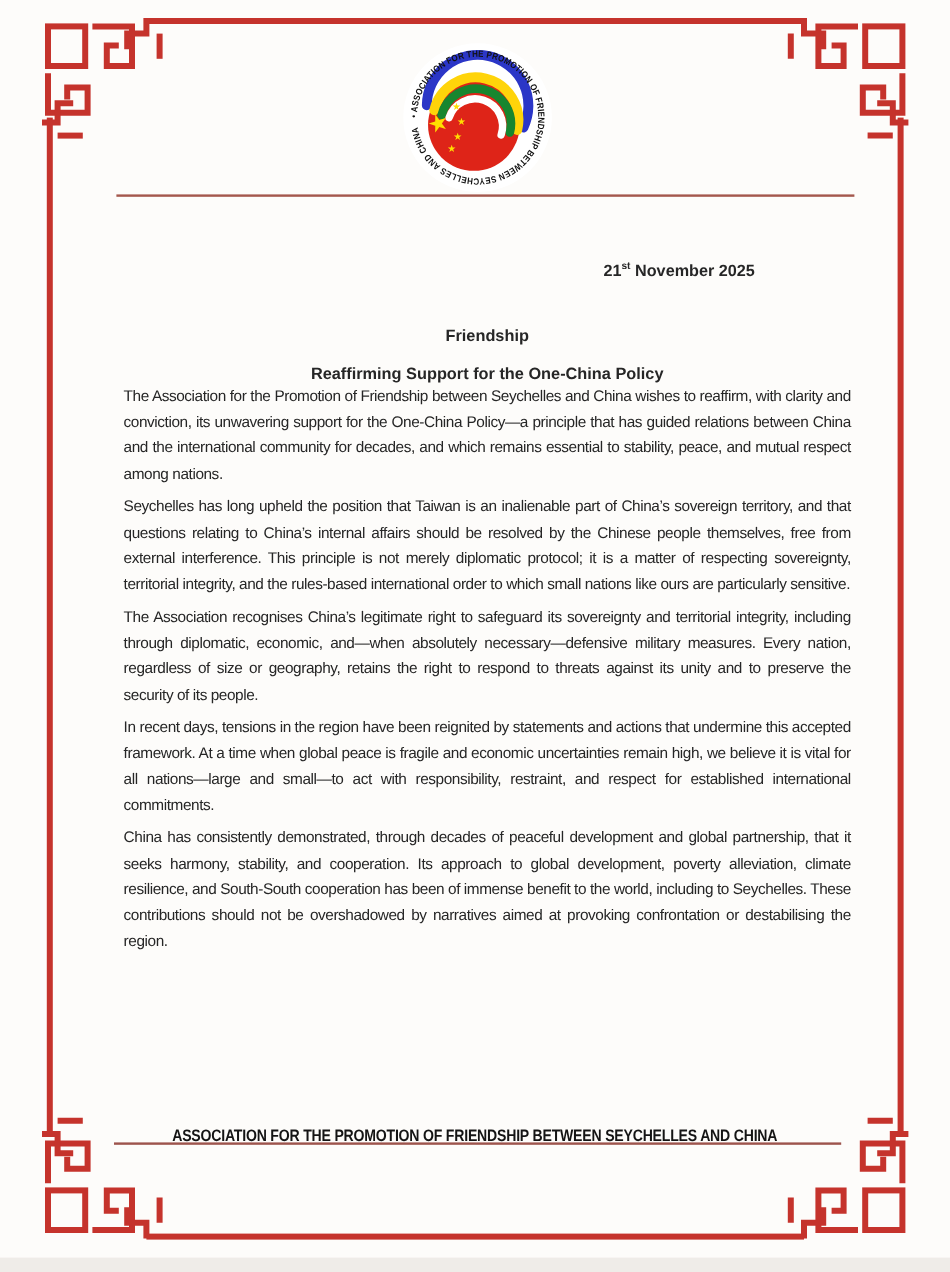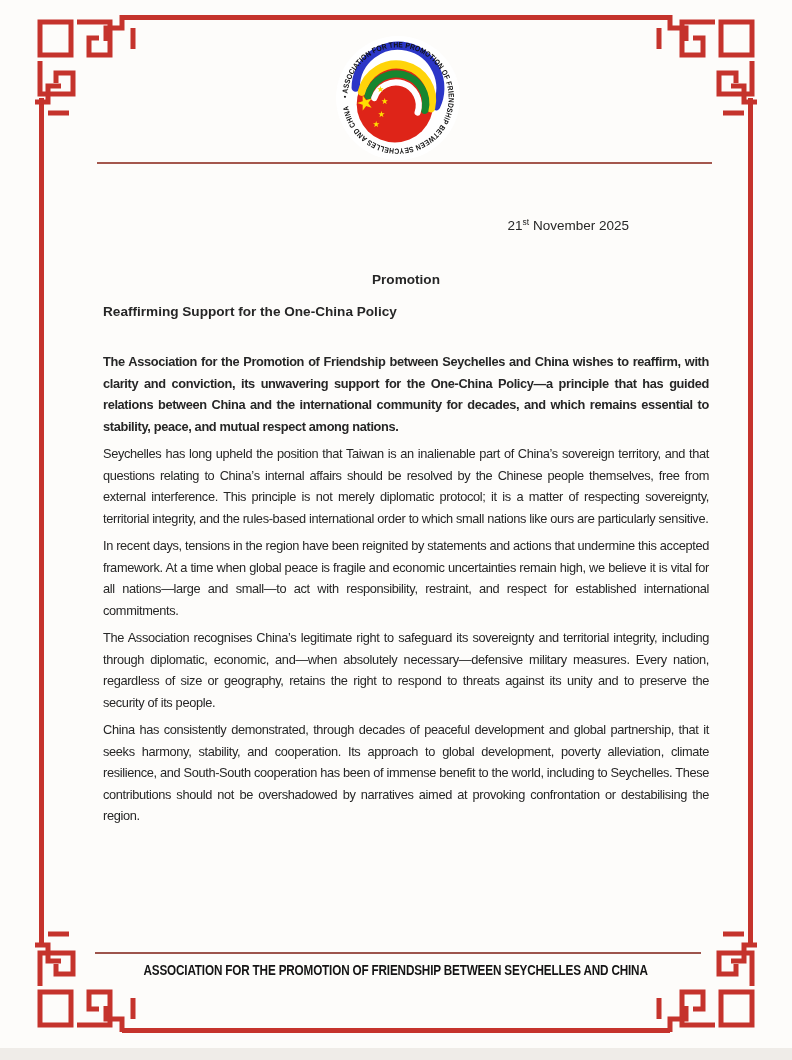--- a/index.html
+++ b/index.html
@@ -25,31 +25,31 @@
   .logo{position:absolute;left:334px;top:34px;width:128px;height:128px;}
   .logo svg{display:block;width:128px;height:128px;}
   .logo-ring-text{font-family:"Liberation Sans",sans-serif;font-weight:bold;font-size:7.4px;fill:#111;letter-spacing:.2px;}
   .star{font-family:"DejaVu Sans",sans-serif;fill:#ffde00;}
   
   .rule{position:absolute;background:#a4574d;}
   .rule-header{left:97px;top:162px;width:615px;height:2px;}
   .rule-footer{left:95px;top:952px;width:606px;height:1.5px;background:#9d544c;}
   
   .content{position:absolute;left:103px;top:216px;width:606px;}
-  .date-line{text-align:right;padding-right:80px;font-size:13.5px;line-height:19px;}
+  .date-line{text-align:right;padding-right:80px;font-size:13.5px;line-height:19px;font-weight:bold;}
   .date-line sup{font-size:8.5px;vertical-align:super;line-height:0;}
   .h-statement{margin-top:37px;text-align:center;font-weight:bold;font-size:13.6px;}
-  .h-subtitle{margin-top:17px;font-weight:bold;font-size:13.6px;}
+  .h-subtitle{margin-top:17px;text-align:center;font-weight:bold;font-size:13.6px;}
   .content p{
     margin:0 0 6px 0;text-align:justify;
     font-size:12.8px;letter-spacing:-0.35px;line-height:21.5px;
   }
-  .content p:first-of-type{margin-top:32px;font-weight:bold;}
+  .content p:first-of-type{margin-top:0;}
   
-  .footer{position:absolute;left:0;top:958px;width:792px;text-align:center;color:#141414;}
+  .footer{position:absolute;left:0;top:935px;width:792px;text-align:center;color:#141414;}
   .footer .org{display:inline-block;font-weight:bold;font-size:13.8px;letter-spacing:-0.2px;transform:scaleX(0.85);transform-origin:center;white-space:nowrap;}
   .footer .addr,.footer .mobile{display:inline-block;font-weight:bold;font-size:12.2px;letter-spacing:-0.2px;transform:scaleX(0.88);transform-origin:center;white-space:nowrap;}
   .footer .row{line-height:17px;}
   .footer .row-org{line-height:20px;margin-top:2px;}
 </style>
 </head>
 <body>
 
 <div class="page">
 
@@ -127,27 +127,27 @@
         <textPath href="#ringPath" startOffset="0" textLength="300" lengthAdjust="spacingAndGlyphs">• ASSOCIATION FOR THE PROMOTION OF FRIENDSHIP BETWEEN SEYCHELLES AND CHINA</textPath>
       </text>
     </svg>
   </div>
 
   <div class="rule rule-header"></div>
 
   <div class="content">
     <div class="date-line"><span>21</span><sup>st</sup> <span>November 2025</span></div>
 
-    <div class="h-statement">Promotion</div>
+    <div class="h-statement">Friendship</div>
     <div class="h-subtitle">Reaffirming Support for the One-China Policy</div>
 
     <p>The Association for the Promotion of Friendship between Seychelles and China wishes to reaffirm, with clarity and conviction, its unwavering support for the One-China Policy—a principle that has guided relations between China and the international community for decades, and which remains essential to stability, peace, and mutual respect among nations.</p>
     <p>Seychelles has long upheld the position that Taiwan is an inalienable part of China’s sovereign territory, and that questions relating to China’s internal affairs should be resolved by the Chinese people themselves, free from external interference. This principle is not merely diplomatic protocol; it is a matter of respecting sovereignty, territorial integrity, and the rules-based international order to which small nations like ours are particularly sensitive.</p>
+    <p>The Association recognises China’s legitimate right to safeguard its sovereignty and territorial integrity, including through diplomatic, economic, and—when absolutely necessary—defensive military measures. Every nation, regardless of size or geography, retains the right to respond to threats against its unity and to preserve the security of its people.</p>
     <p>In recent days, tensions in the region have been reignited by statements and actions that undermine this accepted framework. At a time when global peace is fragile and economic uncertainties remain high, we believe it is vital for all nations—large and small—to act with responsibility, restraint, and respect for established international commitments.</p>
-    <p>The Association recognises China’s legitimate right to safeguard its sovereignty and territorial integrity, including through diplomatic, economic, and—when absolutely necessary—defensive military measures. Every nation, regardless of size or geography, retains the right to respond to threats against its unity and to preserve the security of its people.</p>
     <p>China has consistently demonstrated, through decades of peaceful development and global partnership, that it seeks harmony, stability, and cooperation. Its approach to global development, poverty alleviation, climate resilience, and South-South cooperation has been of immense benefit to the world, including to Seychelles. These contributions should not be overshadowed by narratives aimed at provoking confrontation or destabilising the region.</p>
   </div>
 
   <div class="rule rule-footer"></div>
   <div class="footer">
     <div class="row row-org"><span class="org">ASSOCIATION FOR THE PROMOTION OF FRIENDSHIP BETWEEN SEYCHELLES AND CHINA</span></div>
   </div>
 
   <div class="bottom-strip"></div>
 </div>

